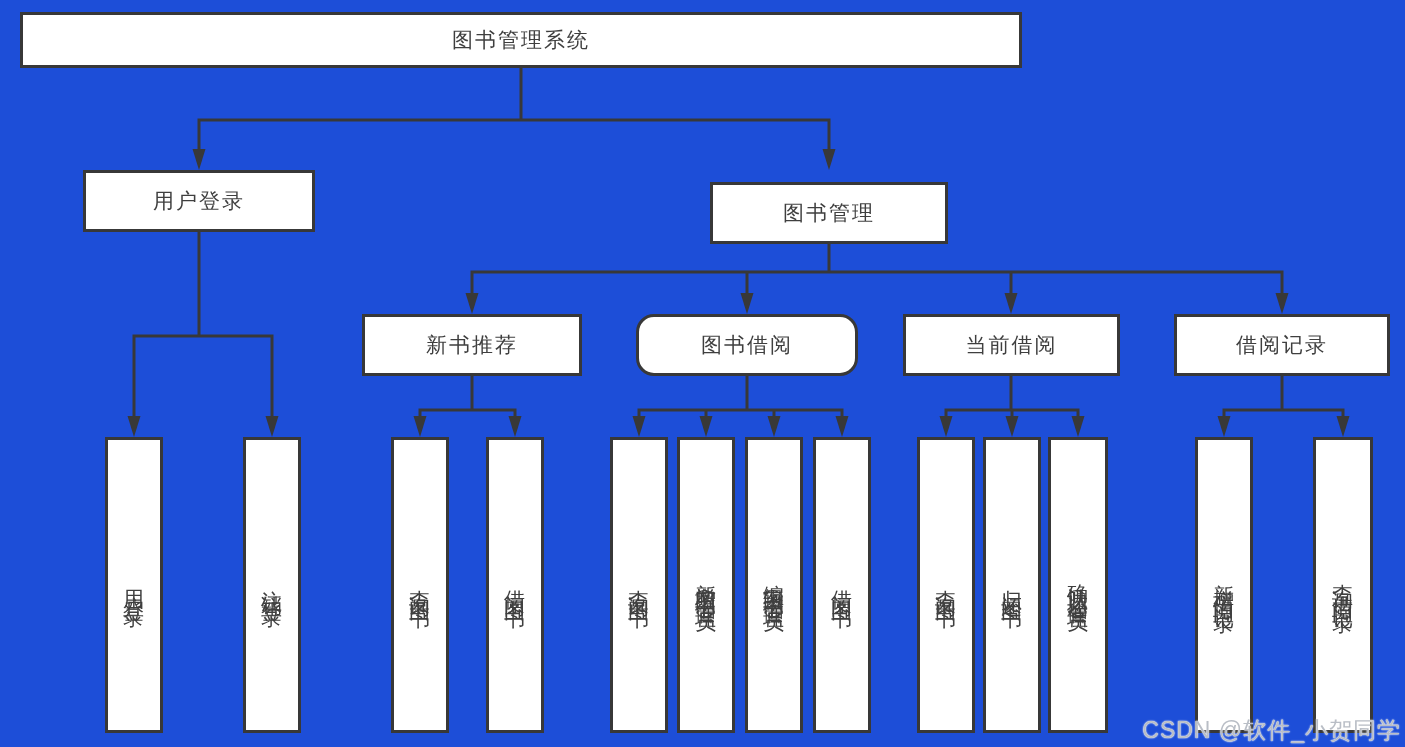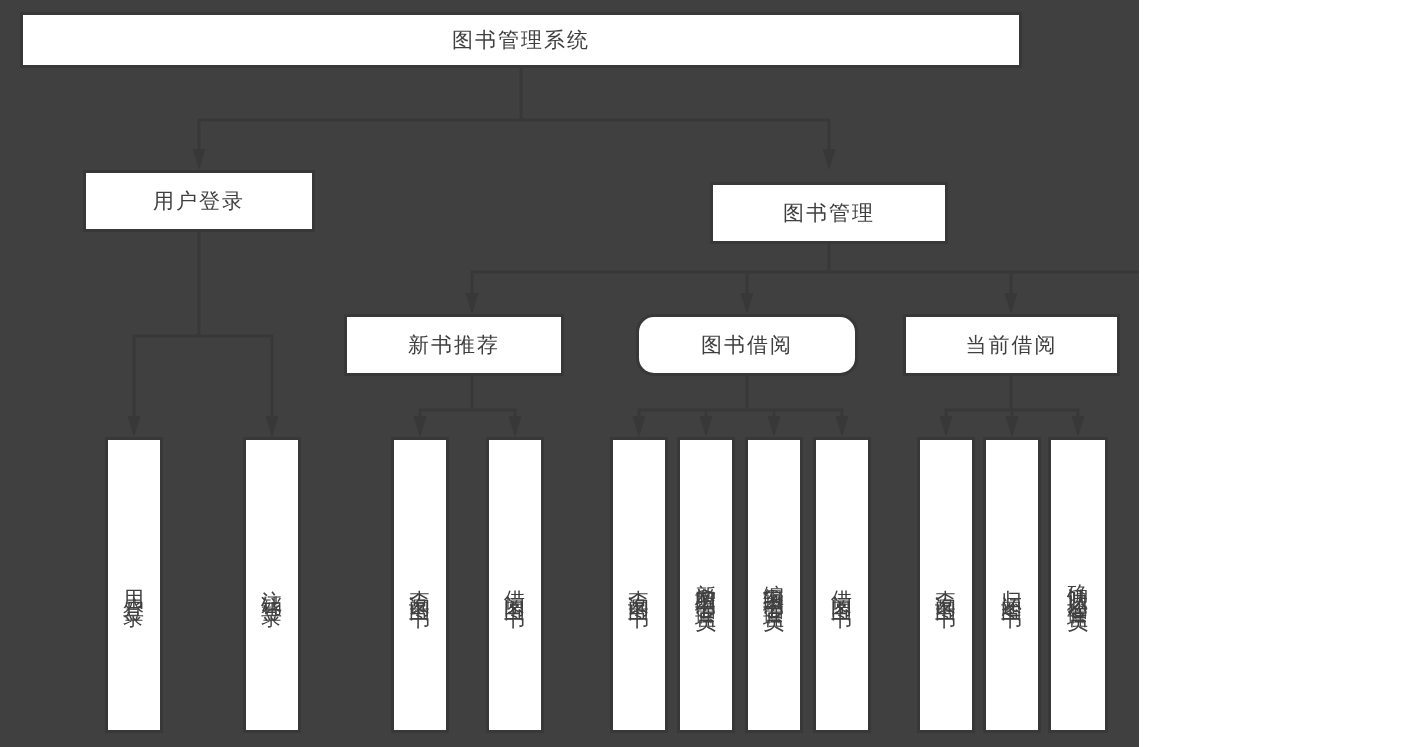--- a/index.html
+++ b/index.html
@@ -3,23 +3,23 @@
 <meta charset="utf-8">
 <style>
   html, body {
     margin: 0;
     padding: 0;
     background: #ffffff;
     font-family: "Liberation Sans", "DejaVu Sans", sans-serif;
   }
   .canvas {
     position: relative;
-    width: 1139px;
+    width: 1405px;
     height: 747px;
-    background: #404040;
+    background: #1d4ed8;
     overflow: hidden;
   }
   .connectors {
     position: absolute;
     left: 0; top: 0;
     width: 1405px;
     height: 747px;
     pointer-events: none;
   }
   .node {
@@ -33,21 +33,21 @@
     color: #3f3f3f;
     font-size: 21px;
     letter-spacing: 2px;
     text-align: center;
     line-height: 1.2;
   }
   .node.root   { left: 20px;  top: 12px;  width: 1002px; height: 56px; }
   .node.lv2a   { left: 83px;  top: 170px; width: 232px;  height: 62px; }
   .node.lv2b   { left: 710px; top: 170px; width: 238px;  height: 62px; margin-top: 12px; }
   .node.lv3    { top: 314px; height: 62px; }
-  .node.lv3a   { left: 344px;  width: 220px; }
+  .node.lv3a   { left: 362px;  width: 220px; }
   .node.lv3b   { left: 636px;  width: 222px; border-radius: 18px; }
   .node.lv3c   { left: 903px;  width: 217px; text-align: right; }
   .node.lv3d   { left: 1174px; width: 216px; }
   .node.leaf   { top: 437px; height: 296px; width: 58px; }
   .leaf .v-label {
     writing-mode: vertical-rl;
     text-orientation: upright;
     letter-spacing: 6px;
     white-space: nowrap;
   }
@@ -142,20 +142,23 @@
 
   <div class="node lv3 lv3a">
     <span class="h-label">新书推荐</span>
   </div>
   <div class="node lv3 lv3b">
     <span class="h-label">图书借阅</span>
   </div>
   <div class="node lv3 lv3c">
     <span class="h-label">当前借阅</span>
   </div>
+  <div class="node lv3 lv3d">
+    <span class="h-label">借阅记录</span>
+  </div>
 
   <div class="node leaf" style="left:105px">
     <span class="v-label">用户登录</span>
   </div>
   <div class="node leaf" style="left:243px">
     <span class="v-label">注销登录</span>
   </div>
 
   <div class="node leaf" style="left:391px">
     <span class="v-label">查询图书</span>
@@ -187,14 +190,15 @@
     <span class="v-label">确认归还（管理员）</span>
   </div>
 
   <div class="node leaf" style="left:1195px">
     <span class="v-label">新增借阅记录</span>
   </div>
   <div class="node leaf" style="left:1313px;width:60px">
     <span class="v-label">查询借阅记录</span>
   </div>
 
+  <div class="watermark">CSDN @软件_小贺同学</div>
 
 </div>
 
 </body></html>

